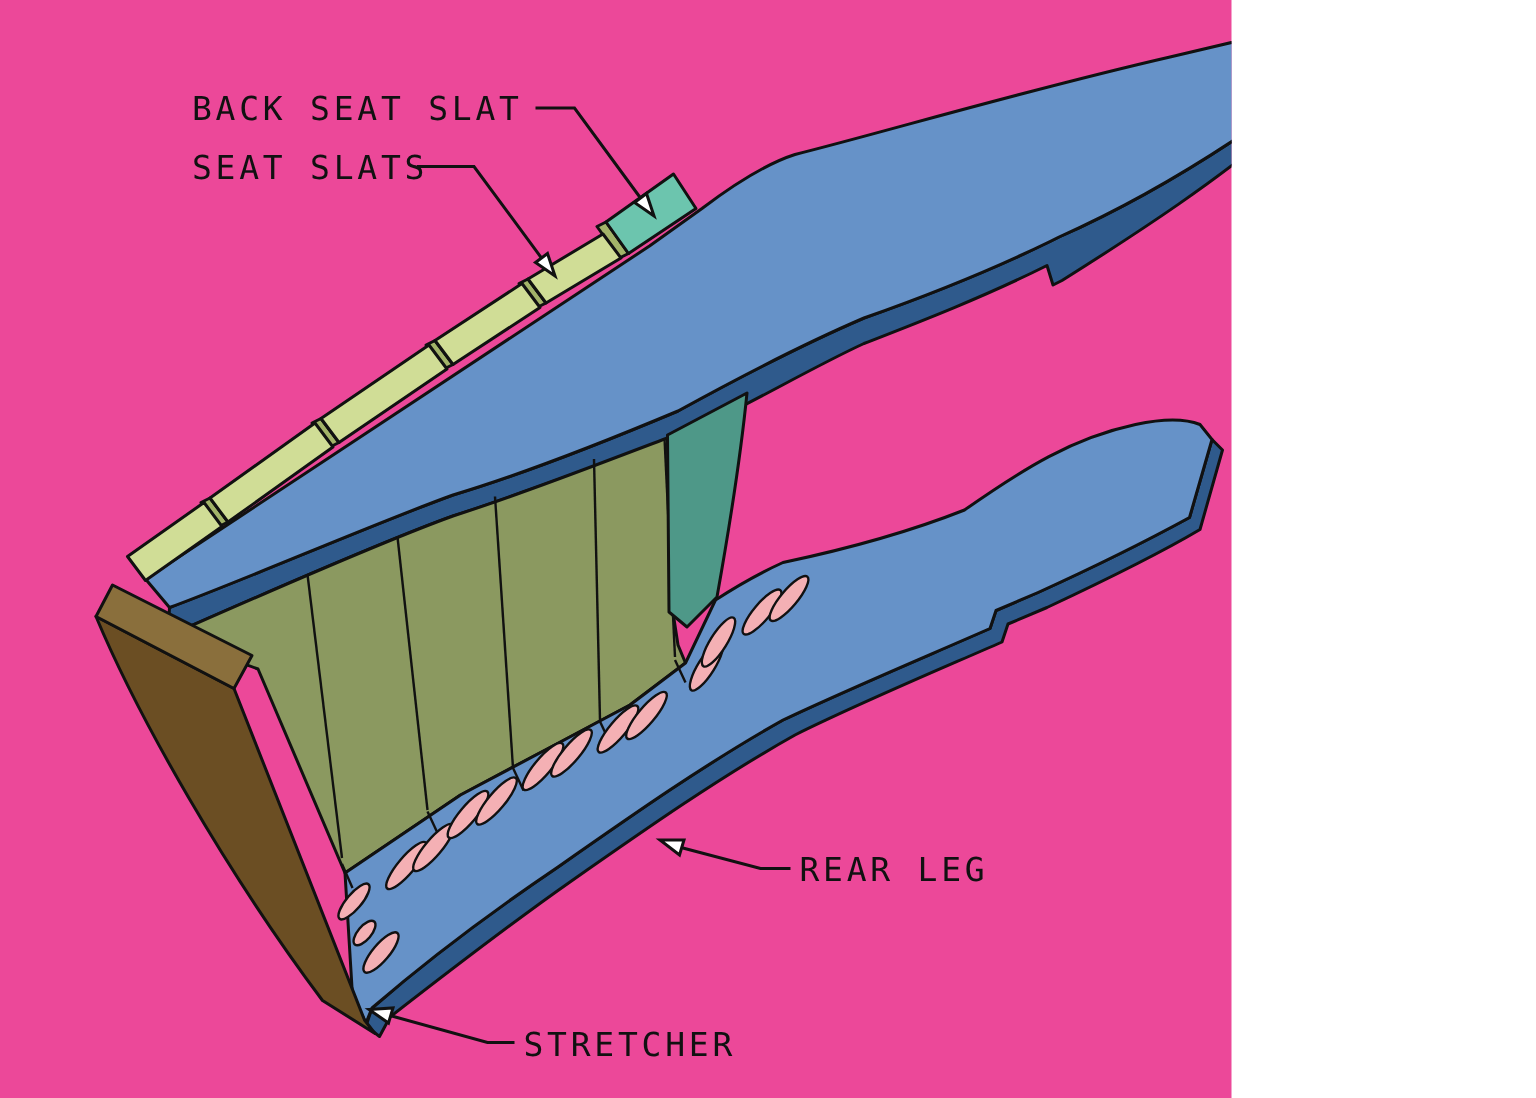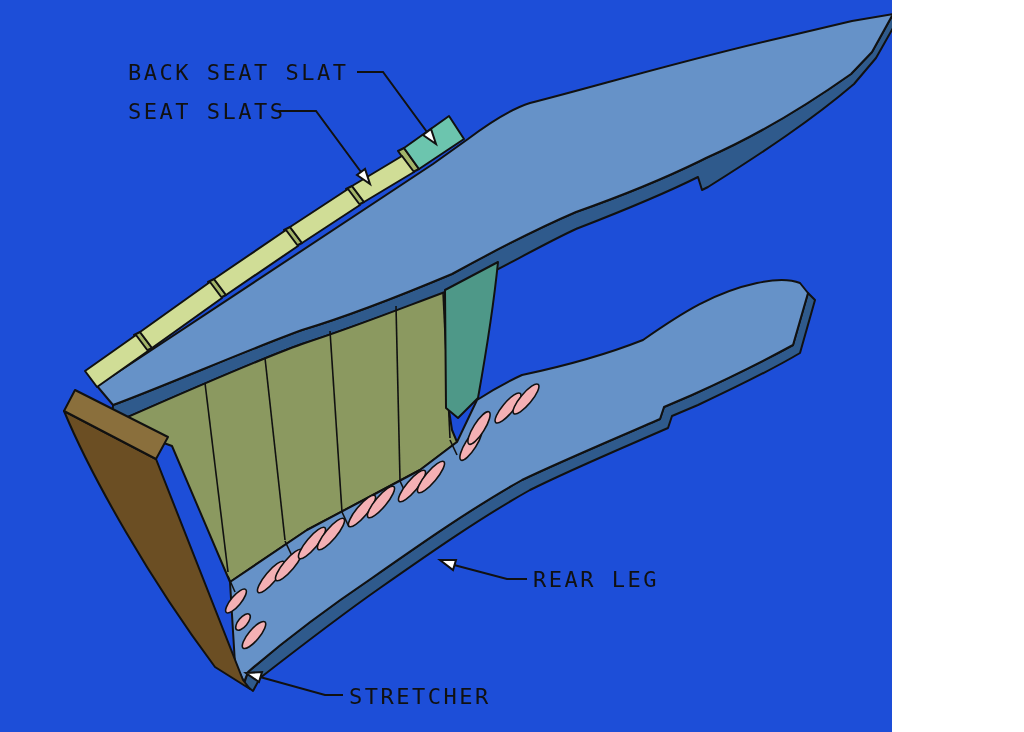--- a/index.html
+++ b/index.html
@@ -1,16 +1,16 @@
 <!DOCTYPE html>
 <html><head>
 <meta charset="utf-8">
 <style>
   html,body{margin:0;padding:0;background:#ffffff;}
-  .stage{position:relative;width:892px;height:732px;background:#1d4ed8;overflow:hidden;
+  .stage{position:relative;width:821px;height:732px;background:#ec4899;overflow:hidden;
          font-family:"DejaVu Sans Mono","Liberation Mono",monospace;}
   svg{display:block;}
   .callout-text{font-family:"DejaVu Sans Mono","Liberation Mono",monospace;
                 font-size:22px;letter-spacing:2.5px;fill:#111111;font-weight:500;}
   .leader{fill:none;stroke:#111111;stroke-width:2;}
   .arrowhead{fill:#ffffff;stroke:#111111;stroke-width:2;stroke-linejoin:miter;}
   .outlined{stroke:#111111;stroke-width:2;stroke-linejoin:round;}
   .thin-line{stroke:#111111;stroke-width:1.6;fill:none;}
 </style>
 </head>

